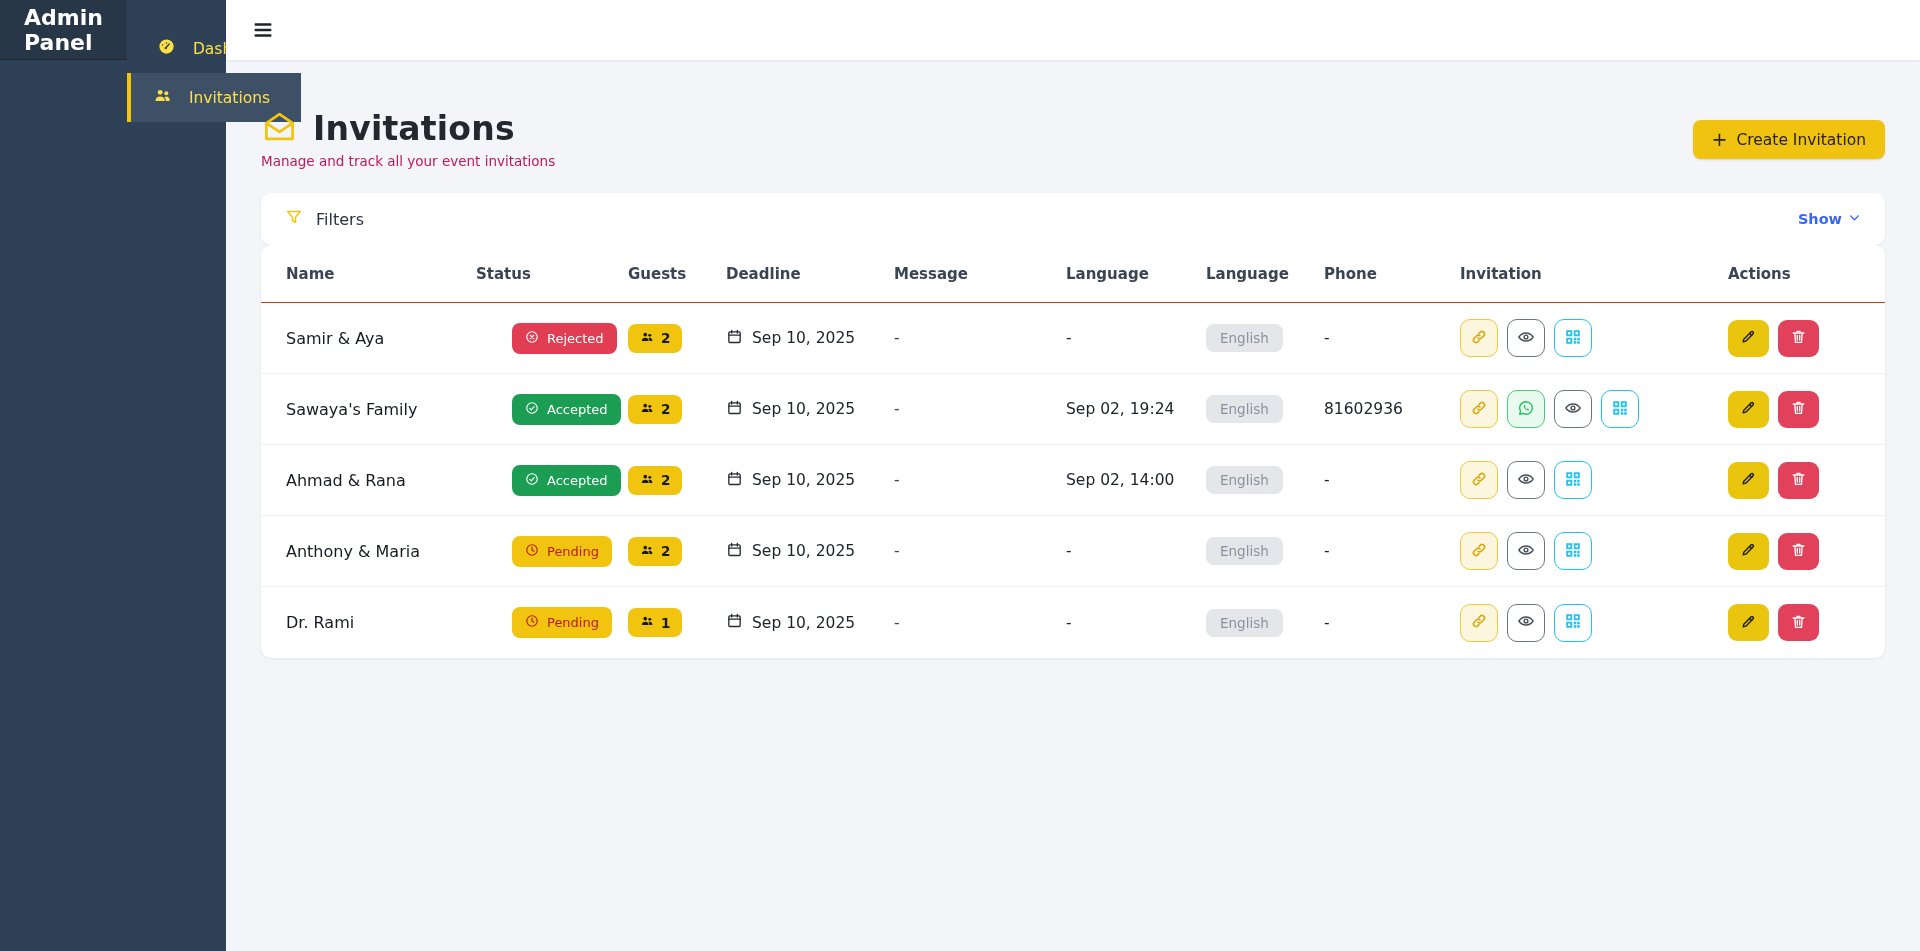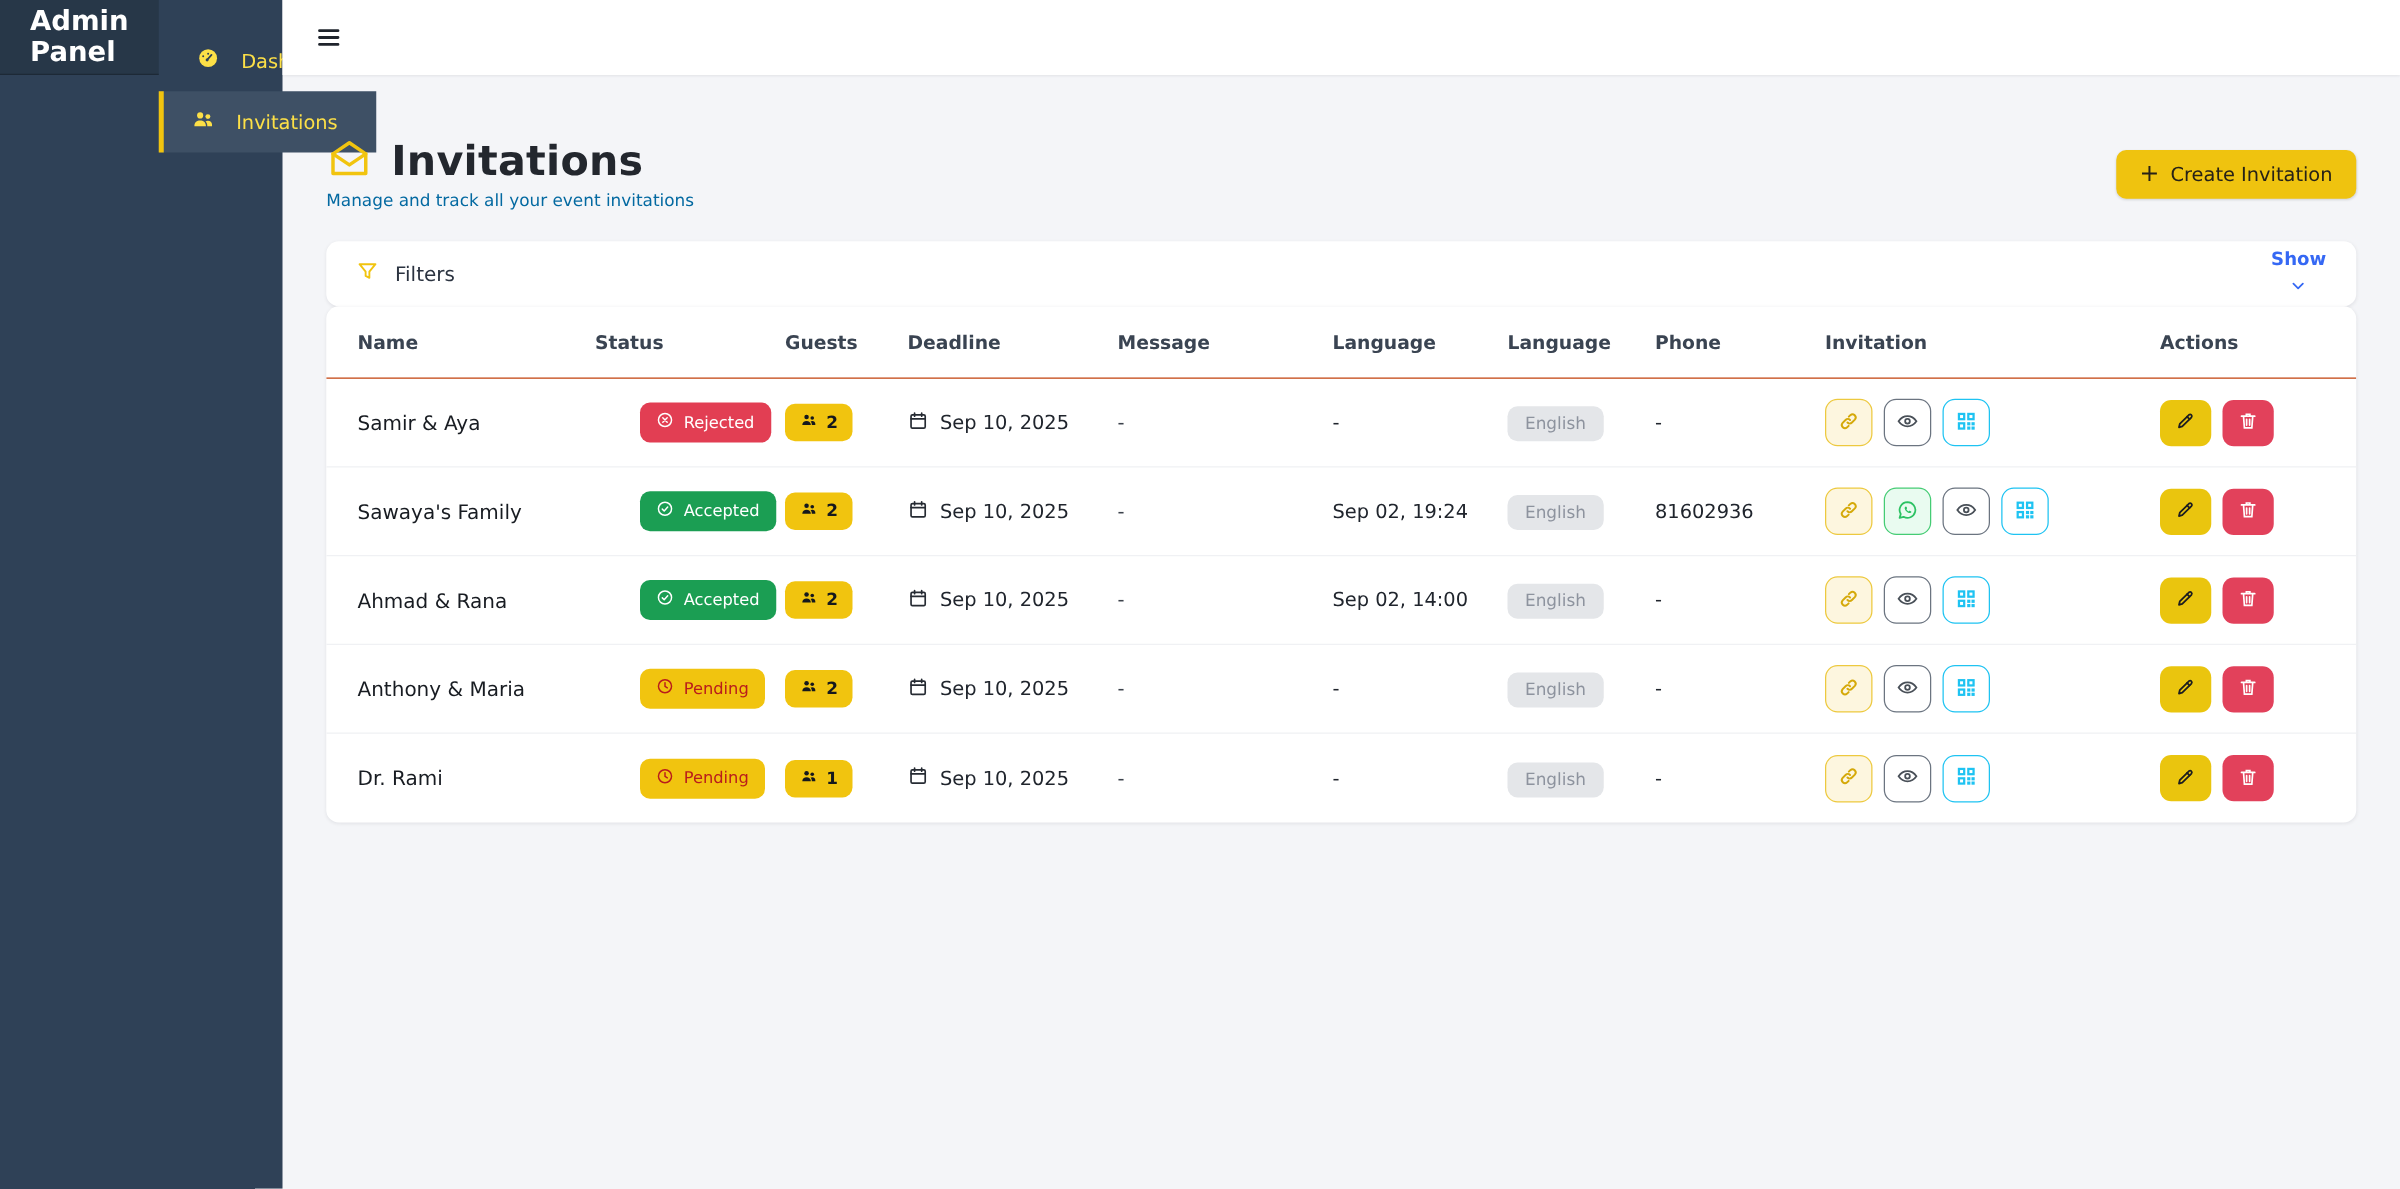--- a/index.html
+++ b/index.html
@@ -25,32 +25,32 @@
             box-shadow:0 1px 2px rgba(20,25,35,.08); }
   .menu-btn { background:none; border:none; cursor:pointer; color:#1f242c; display:flex; }
   .menu-btn svg { width:22px; height:22px; }
 
   .content { padding:30px 35px 0; flex:1; overflow:hidden; }
 
   .page-header { display:flex; justify-content:space-between; align-items:flex-start; margin:18px 0 24px; }
   .title-row { display:flex; align-items:center; gap:15px; }
   .title-row svg { width:37px; height:37px; color:#f1c40f; }
   .page-title { font-size:33px; font-weight:700; color:#23272e; letter-spacing:.2px; }
-  .page-subtitle { font-size:13.5px; color:#0369a1; margin-top:4px; }
+  .page-subtitle { font-size:13.5px; color:#be185d; margin-top:4px; }
   .create-btn { background:#efc30f; border:none; border-radius:8px; padding:10px 19px; font-size:15.5px;
                 color:#272217; display:flex; align-items:center; gap:9px; cursor:pointer;
                 font-family:inherit; box-shadow:0 1px 2px rgba(20,25,35,.15); margin-top:12px; }
   .create-btn .plus { font-size:19px; line-height:1; }
 
   .filters-card { background:#fff; border-radius:10px; height:52px; padding:0 24px; display:flex;
                   align-items:center; justify-content:space-between; box-shadow:0 1px 3px rgba(15,20,30,.07); }
   .filters-left { display:flex; align-items:center; gap:13px; font-size:16px; color:#2b3340; font-weight:500; }
   .filters-left svg { width:18px; height:18px; color:#f1c40f; }
   .show-toggle { display:flex; align-items:center; gap:6px; color:#3568f4; font-size:14.5px; font-weight:600;
-                 background:none; border:none; cursor:pointer; font-family:inherit;flex-direction:column; }
+                 background:none; border:none; cursor:pointer; font-family:inherit; }
   .show-toggle svg { width:13px; height:13px; }
 
   .summary-line { display:flex; align-items:center; gap:9px; margin:21px 0 13px; font-size:14.5px; color:#2f353d; }
   .summary-line svg { width:17px; height:17px; color:#3a4049; }
 
   
   .table-card { background:#fff; border-radius:10px; box-shadow:0 1px 3px rgba(15,20,30,.07); overflow:hidden; }
   .grid-row { display:grid; grid-template-columns:190px 152px 98px 168px 172px 140px 118px 136px 268px 1fr;
               align-items:center; padding:0 25px; }
   .thead { height:58px; font-size:15px; font-weight:700; color:#3a4452; border-bottom:1px solid #c2410c; }

